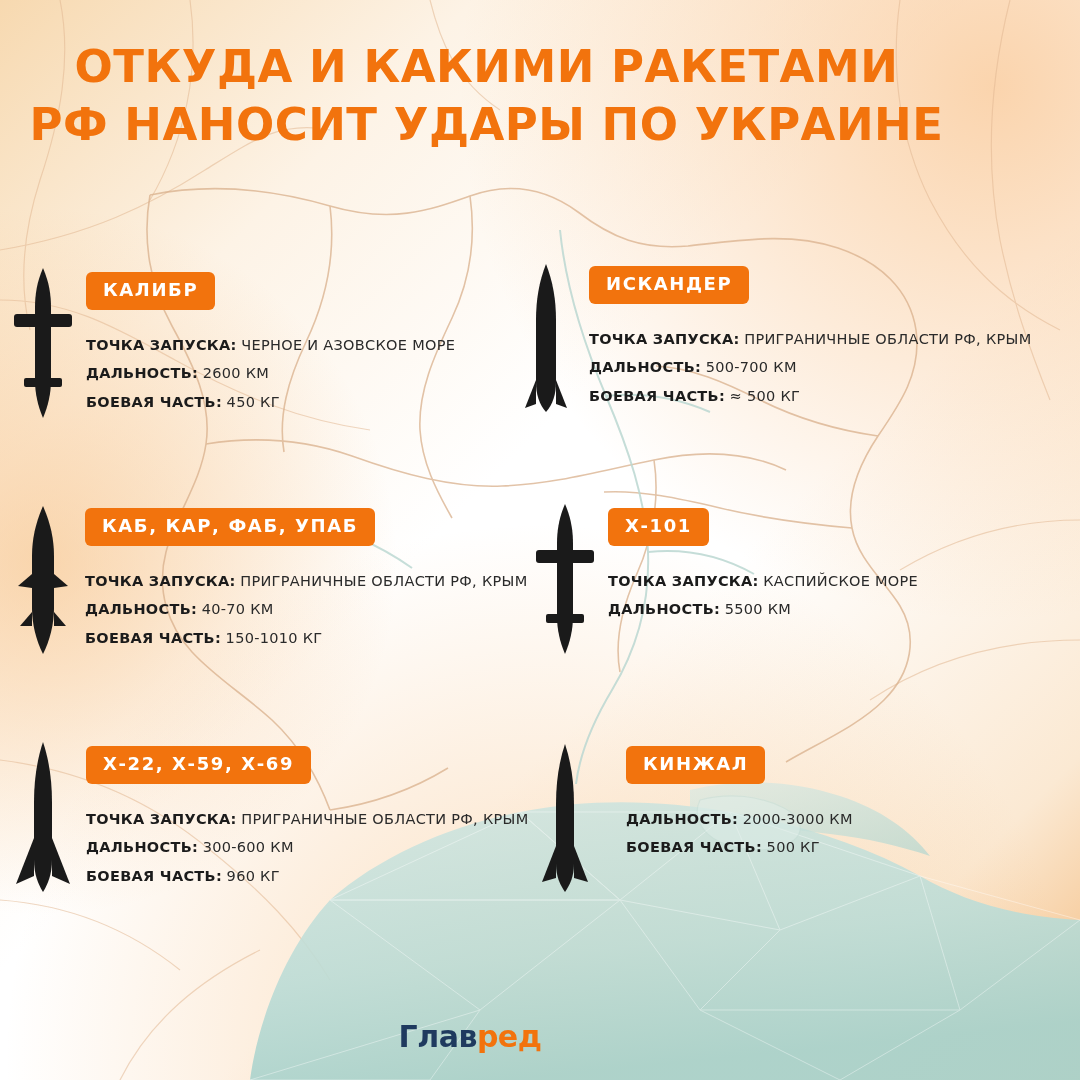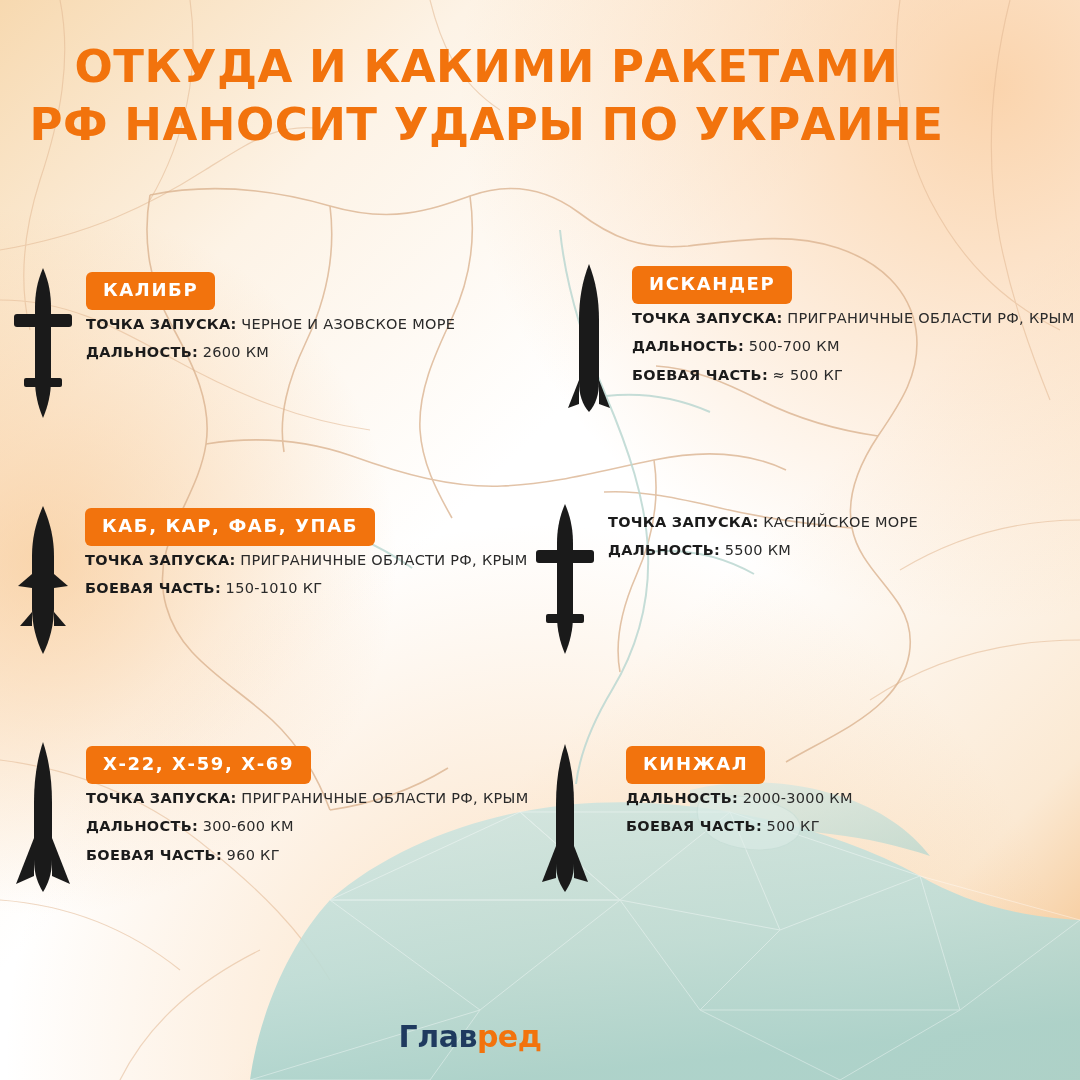--- a/index.html
+++ b/index.html
@@ -85,21 +85,21 @@
     font-weight: 700;
     font-size: 18px;
     letter-spacing: 1.6px;
     line-height: 1;
     padding: 9px 17px 11px 17px;
     border-radius: 6px;
     text-transform: uppercase;
     white-space: nowrap;
   }
   .rows {
-    margin-top: 6px;
+    margin-top: 27px;
   }
   .row {
     font-family: "DejaVu Sans", "Liberation Sans", sans-serif;
     font-size: 14.5px;
     color: #1b1b1b;
     line-height: 1.2;
     margin-bottom: 11px;
     white-space: nowrap;
   }
   .row .k {
@@ -233,25 +233,29 @@
       <div class="badge">КАЛИБР</div>
       <div class="rows">
         <div class="row">
           <span class="k">ТОЧКА ЗАПУСКА:</span>
           <span class="v">ЧЕРНОЕ И АЗОВСКОЕ МОРЕ</span>
         </div>
         <div class="row">
           <span class="k">ДАЛЬНОСТЬ:</span>
           <span class="v">2600 КМ</span>
         </div>
-      </div>
-    </div>
-  </div>
-
-  <div class="card" style="left:560px; top:262px;">
+        <div class="row">
+          <span class="k">БОЕВАЯ ЧАСТЬ:</span>
+          <span class="v">450 КГ</span>
+        </div>
+      </div>
+    </div>
+  </div>
+
+  <div class="card" style="left:517px; top:262px;">
     <div class="rocket">
       <svg width="58" height="150" viewBox="0 0 58 150">
         <g fill="#1a1a1a">
           <path d="M29 2 C22 20 19 38 19 58 L19 120 C19 132 22 142 29 150 C36 142 39 132 39 120 L39 58 C39 38 36 20 29 2 Z"></path>
           <path d="M19 118 L8 146 L19 142 Z"></path>
           <path d="M39 118 L50 146 L39 142 Z"></path>
         </g>
       </svg>
     </div>
     <div class="card-body">
@@ -286,38 +290,43 @@
       </svg>
     </div>
     <div class="card-body">
       <div class="badge">КАБ, КАР, ФАБ, УПАБ</div>
       <div class="rows">
         <div class="row">
           <span class="k">ТОЧКА ЗАПУСКА:</span>
           <span class="v">ПРИГРАНИЧНЫЕ ОБЛАСТИ РФ, КРЫМ</span>
         </div>
         <div class="row">
+          <span class="k">ДАЛЬНОСТЬ:</span>
+          <span class="v">40-70 КМ</span>
+        </div>
+        <div class="row">
           <span class="k">БОЕВАЯ ЧАСТЬ:</span>
           <span class="v">150-1010 КГ</span>
         </div>
       </div>
     </div>
   </div>
 
   <div class="card" style="left:536px; top:504px;">
     <div class="rocket">
       <svg width="58" height="150" viewBox="0 0 58 150">
         <g fill="#1a1a1a">
           <path d="M29 0 C23 14 21 26 21 40 L21 112 C21 126 24 138 29 150 C34 138 37 126 37 112 L37 40 C37 26 35 14 29 0 Z"></path>
           <rect x="0" y="46" width="58" height="13" rx="3"></rect>
           <rect x="10" y="110" width="38" height="9" rx="2"></rect>
         </g>
       </svg>
     </div>
     <div class="card-body">
+      <div class="badge">Х-101</div>
       <div class="rows">
         <div class="row">
           <span class="k">ТОЧКА ЗАПУСКА:</span>
           <span class="v">КАСПИЙСКОЕ МОРЕ</span>
         </div>
         <div class="row">
           <span class="k">ДАЛЬНОСТЬ:</span>
           <span class="v">5500 КМ</span>
         </div>
       </div>

